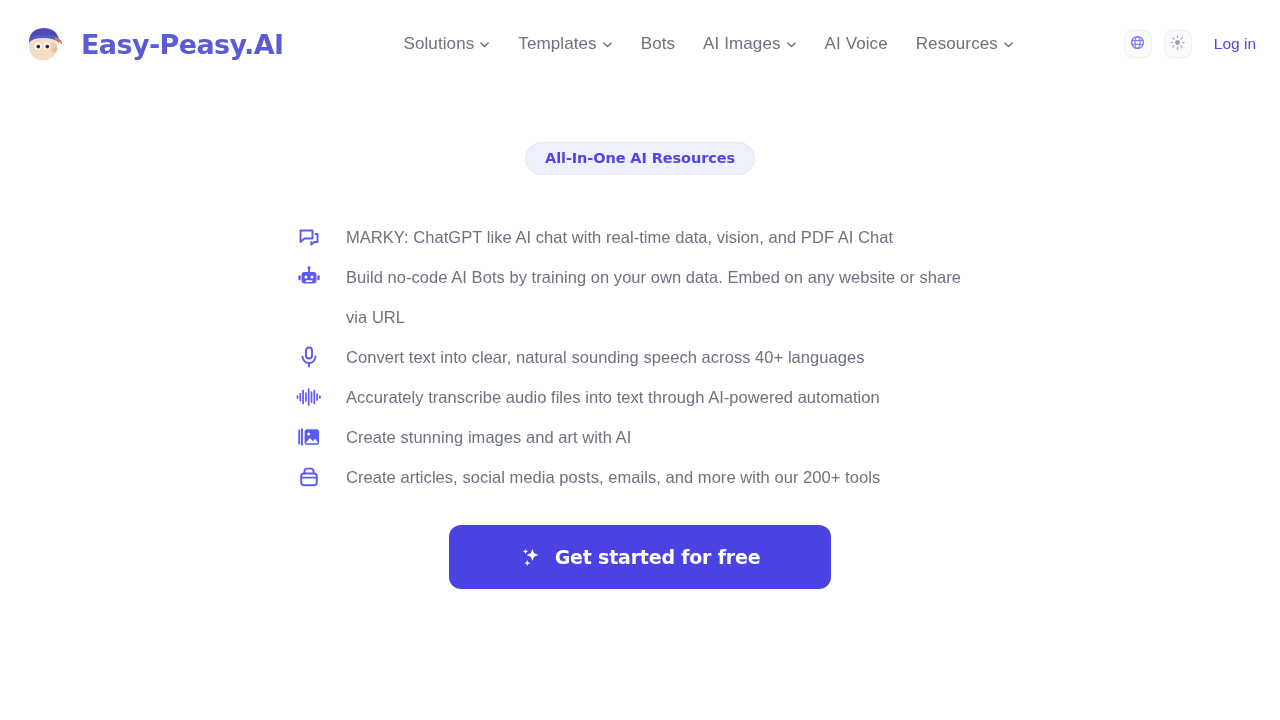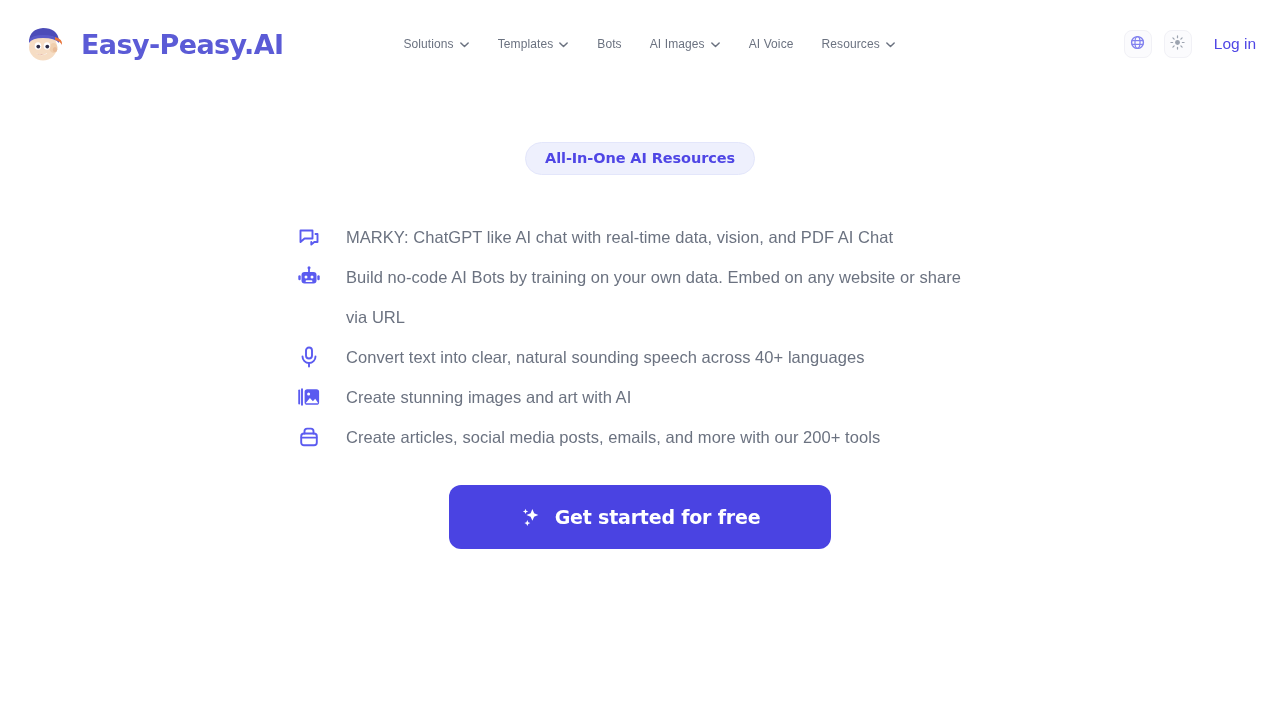--- a/index.html
+++ b/index.html
@@ -57,21 +57,21 @@
     display: flex;
     align-items: center;
     gap: 28px;
     margin-left: 120px;
   }
 
   .nav-item {
     display: flex;
     align-items: center;
     gap: 5px;
-    font-size: 12px;
+    font-size: 17px;
     color: #6b7280;
     cursor: pointer;
     white-space: nowrap;
     letter-spacing: 0.1px;
   }
 
   .chev {
     display: inline-block;
     width: 11px;
     height: 11px;
@@ -362,20 +362,36 @@
       <span class="feature-icon">
         <svg width="24" height="24" viewBox="0 0 24 24" fill="none" stroke="currentColor" stroke-width="1.9" stroke-linecap="round" stroke-linejoin="round">
           <rect x="9" y="2.5" width="6" height="11" rx="3"></rect>
           <path d="M5.5 11.5a6.5 6.5 0 0 0 13 0"></path>
           <line x1="12" y1="18" x2="12" y2="21.5"></line>
         </svg>
       </span>
       <span class="feature-text">Convert text into clear, natural sounding speech across 40+ languages</span>
     </div>
 
+    <div class="feature">
+      <span class="feature-icon">
+        <svg width="26" height="24" viewBox="0 0 26 24" stroke="currentColor" stroke-width="1.7" stroke-linecap="round">
+          <line x1="1.5" y1="11" x2="1.5" y2="13"></line>
+          <line x1="4.3" y1="8.5" x2="4.3" y2="15.5"></line>
+          <line x1="7.1" y1="5.5" x2="7.1" y2="18.5"></line>
+          <line x1="9.9" y1="8" x2="9.9" y2="16"></line>
+          <line x1="12.7" y1="4" x2="12.7" y2="20"></line>
+          <line x1="15.5" y1="7" x2="15.5" y2="17"></line>
+          <line x1="18.3" y1="5.5" x2="18.3" y2="18.5"></line>
+          <line x1="21.1" y1="9" x2="21.1" y2="15"></line>
+          <line x1="23.9" y1="11" x2="23.9" y2="13"></line>
+        </svg>
+      </span>
+      <span class="feature-text">Accurately transcribe audio files into text through AI-powered automation</span>
+    </div>
 
     <div class="feature">
       <span class="feature-icon">
         <svg width="24" height="24" viewBox="0 0 24 24">
           <path d="M2.2 5.5v13" stroke="currentColor" stroke-width="1.9" stroke-linecap="round" fill="none"></path>
           <path d="M5 4.2v15.6" stroke="currentColor" stroke-width="1.9" stroke-linecap="round" fill="none"></path>
           <rect x="7.6" y="4.2" width="14.5" height="15.6" rx="2.6" fill="currentColor"></rect>
           <circle cx="11.6" cy="9" r="1.5" fill="#ffffff"></circle>
           <path d="M8.6 18.3l4.3-5.4 3 3.4 2.3-2.6 3 4.6z" fill="#ffffff"></path>
         </svg>

